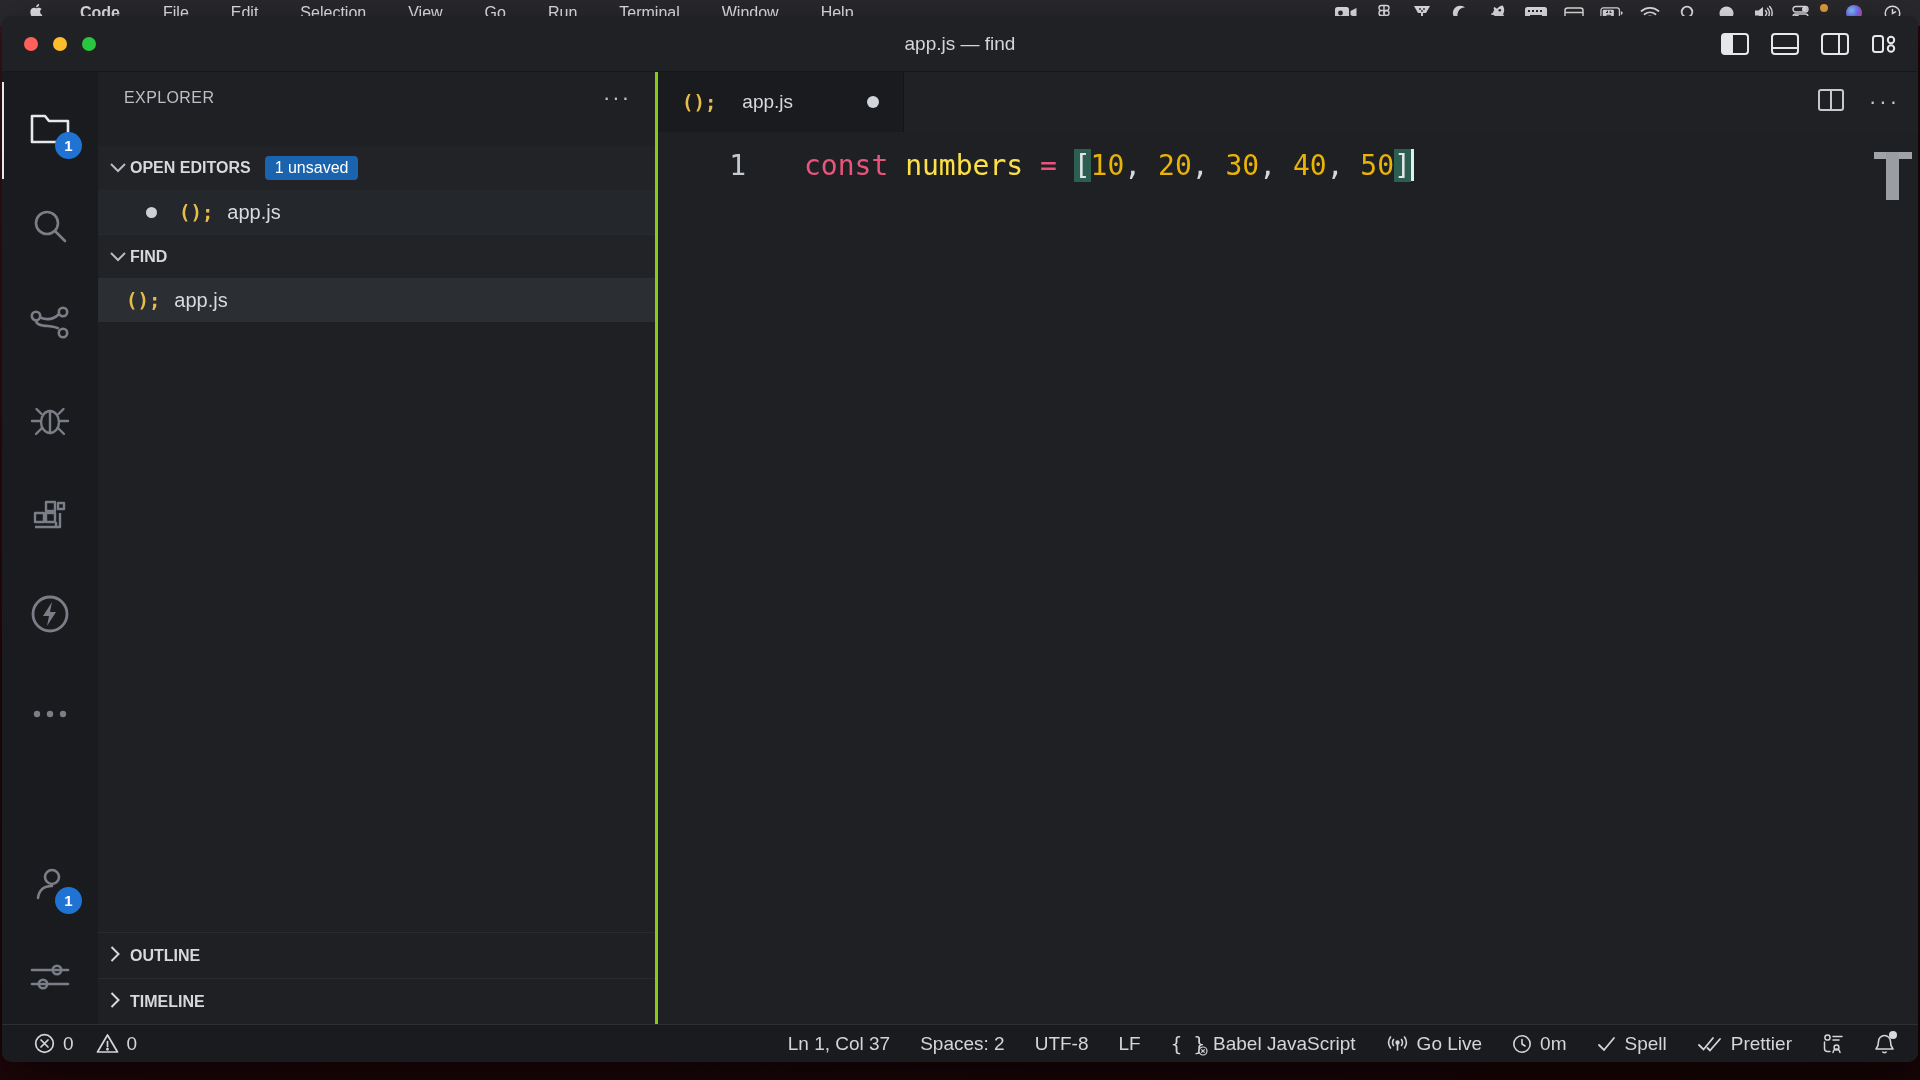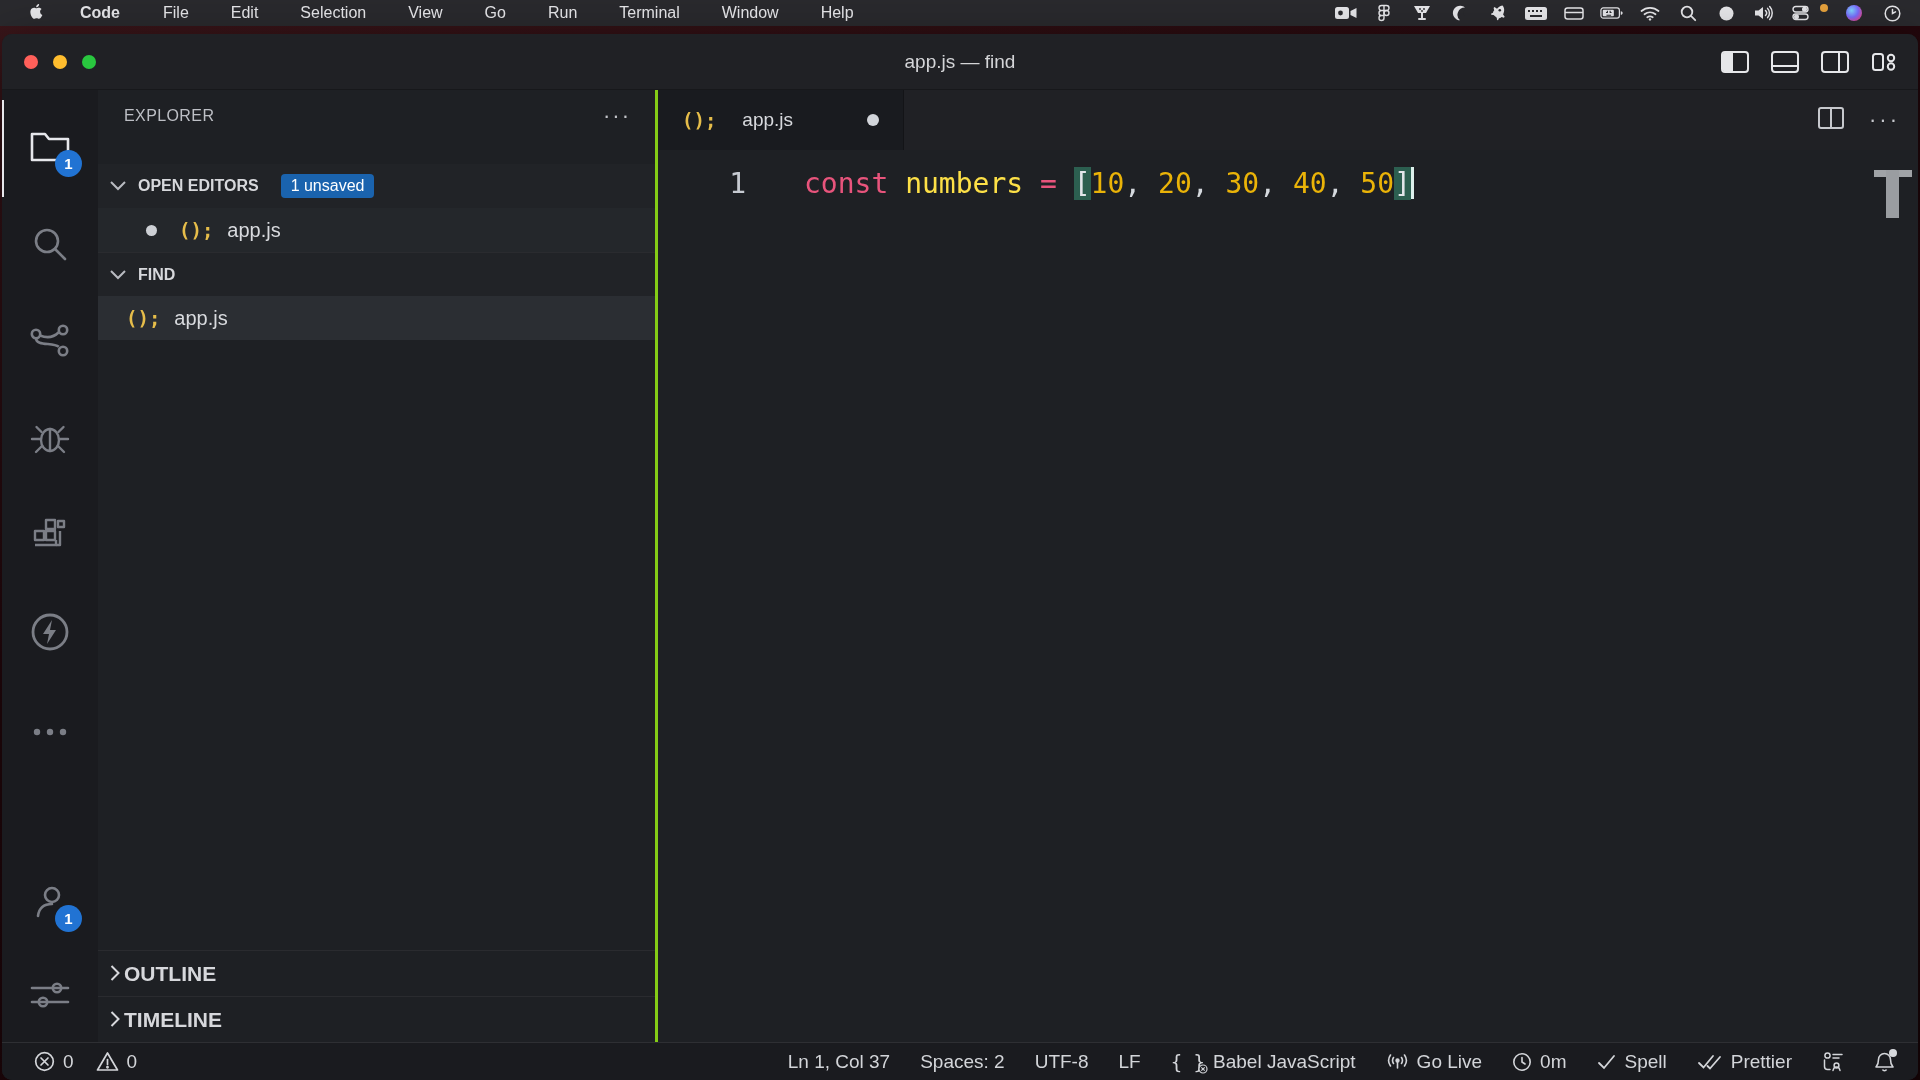--- a/index.html
+++ b/index.html
@@ -15,21 +15,21 @@
   .mb-app { font-weight:700; padding:0 16px; }
   .mb-item { padding:0 15px; }
   .mb-right { margin-left:auto; display:flex; align-items:center; gap:14px; padding-right:16px; }
   .mb-ic { width:24px; height:18px; display:flex; align-items:center; justify-content:center; }
   .mb-ic svg { display:block; }
   .siri-orb { width:16px; height:16px; border-radius:50%;
     background:radial-gradient(circle at 35% 35%, #7fd4ff 0%, #7a6cff 45%, #d14ea0 75%, #2a2a6e 100%); }
   .cc-dot { width:8px; height:8px; border-radius:50%; background:#e8a33d; margin-left:-8px; margin-top:-10px; }
 
   
-  .window { position:absolute; left:2px; top:34px; width:1916px; height:1046px;
+  .window { position:absolute; left:2px; top:16px; width:1916px; height:1046px;
     background:#1e2024; border-radius:10px; overflow:hidden; display:flex; flex-direction:column;
     box-shadow:0 18px 60px rgba(0,0,0,.55); }
 
   
   .titlebar { height:56px; background:#202125; display:flex; align-items:center; position:relative;
     border-bottom:1px solid #17181b; flex:0 0 auto; }
   .traffic { display:flex; gap:15px; padding-left:22px; }
   .tl { width:14px; height:14px; border-radius:50%; }
   .tl.red{background:#ff605a;} .tl.yel{background:#ffbd2e;} .tl.grn{background:#29c73f;}
   .win-title { position:absolute; left:0; right:0; text-align:center; color:#d4d5d8; font-size:19px; }
@@ -46,33 +46,33 @@
   .ab-item.active { color:#e7e8ec; box-shadow:inset 2px 0 0 #e7e8ec; }
   .ab-badge { position:absolute; right:16px; bottom:20px; min-width:27px; height:27px; border-radius:14px;
     background:#2173d3; color:#fff; font-size:15px; font-weight:700; display:flex; align-items:center; justify-content:center; }
   .ab-bottom { margin-top:auto; }
 
   
   .sidebar { width:560px; background:#1e2024; border-right:3px solid #84cc16; display:flex; flex-direction:column; flex:0 0 auto; color:#c9cbd1; }
   .sb-header { height:52px; display:flex; align-items:center; padding:0 24px 0 26px; color:#bdbfc5; font-size:16px; letter-spacing:.4px; }
   .sb-header .dots { margin-left:auto; color:#c2c4c9; font-size:22px; letter-spacing:2px; }
   .sb-spacer { height:22px; }
-  .sb-sect { height:44px; display:flex; align-items:center; gap:12px; padding-left:12px;
+  .sb-sect { height:44px; display:flex; align-items:center; gap:4px; padding-left:12px;
     font-weight:700; font-size:16px; color:#d7d8dc; background:#212327; }
   .sb-sect .chev { color:#b9bbc1; display:flex; }
   .badge-unsaved { margin-left:10px; background:#1a63ae; color:#fff; font-weight:400; font-size:16px;
     padding:3px 10px; border-radius:4px; }
   .sb-row { height:44px; display:flex; align-items:center; font-size:20px; color:#d8dade; }
   .sb-row.oe { background:#24272b; padding-left:48px; }
   .sb-row.find-sel { background:#2b2e33; padding-left:28px; }
   .mod-dot { width:11px; height:11px; border-radius:50%; background:#cdd0d5; margin-right:22px; }
   .jsicon { font-family:"DejaVu Sans Mono", monospace; font-weight:700; color:#e6bd4a; font-size:19px; margin-right:14px; }
   .sb-fill { flex:1 1 auto; }
-  .sb-bottomsect { height:46px; display:flex; align-items:center; gap:4px; padding-left:12px;
-    border-top:1px solid #2a2b2f; font-weight:700; font-size:21px; color:#d7d8dc; }
+  .sb-bottomsect { height:46px; display:flex; align-items:center; gap:10px; padding-left:12px;
+    border-top:1px solid #2a2b2f; font-weight:700; font-size:16px; color:#d7d8dc; }
 
   
   .editor { flex:1 1 auto; display:flex; flex-direction:column; min-width:0; position:relative; }
   .tabbar { height:60px; background:#202125; display:flex; align-items:stretch; position:relative; flex:0 0 auto; }
   .tab { width:246px; background:#191b1f; display:flex; align-items:center; padding:0 24px; gap:12px;
     border-right:1px solid #131417; color:#d8dade; font-size:19px; }
   .tab .dot { width:12px; height:12px; border-radius:50%; background:#d2d5da; margin-left:auto; }
   .tab-actions { position:absolute; right:18px; top:0; height:60px; display:flex; align-items:center; gap:24px; color:#c6c8cd; }
   .tab-actions .dots { font-size:22px; letter-spacing:3px; }
 

